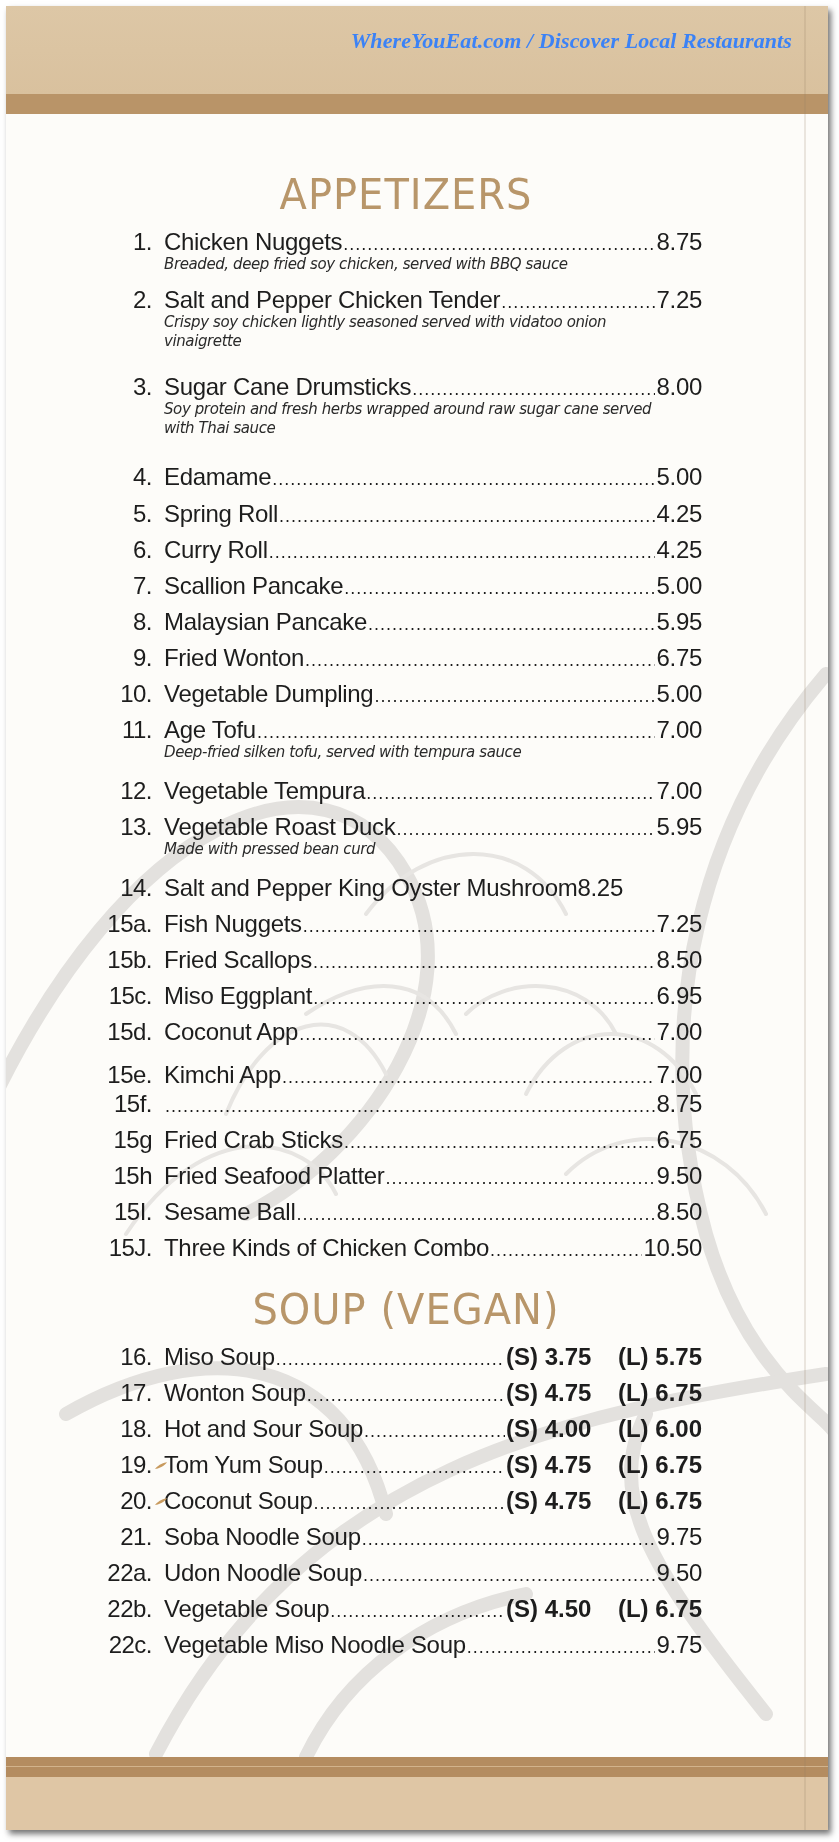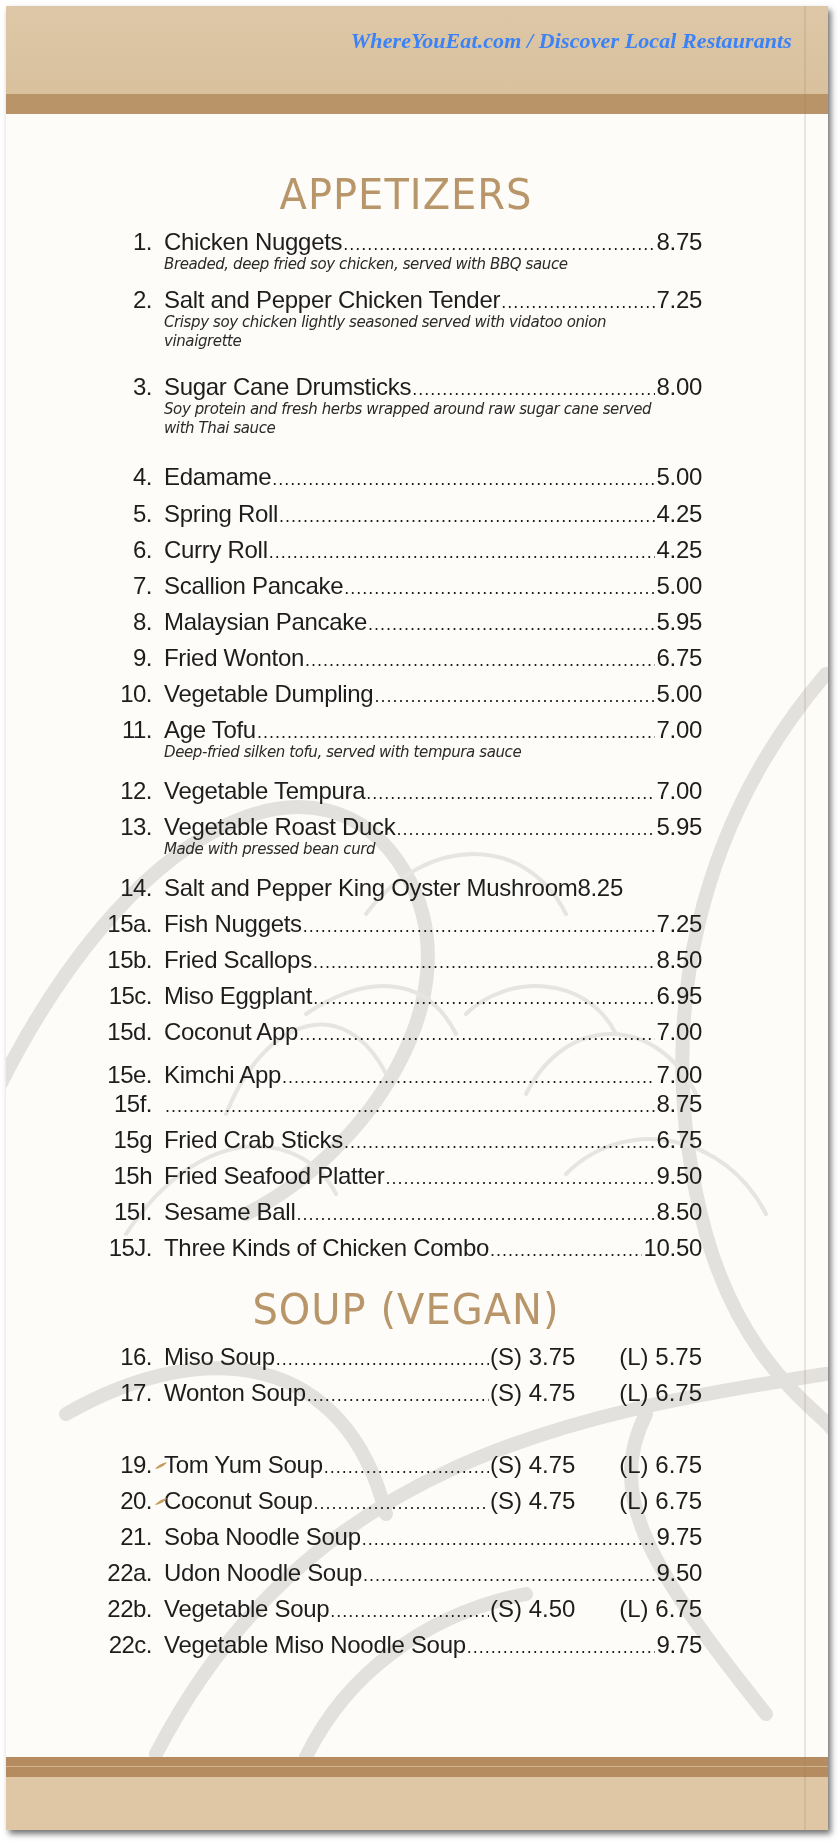--- a/index.html
+++ b/index.html
@@ -55,21 +55,21 @@
   .item { position: absolute; left: 86px; width: 610px; }
   .row { display: flex; align-items: baseline; height: 30px; font-size: 24px; color: #1d1d1d; }
   .num { width: 72px; text-align: right; padding-right: 12px; flex: none; position: relative; letter-spacing: -0.5px; }
   .name { flex: none; white-space: nowrap; letter-spacing: -0.3px; }
   .dots {
     flex: 1 1 auto; overflow: hidden; white-space: nowrap; margin: 0 1px;
     letter-spacing: 1px; font-size: 18px; min-width: 4px;
   }
   .dots::before { content: "................................................................................................................................"; }
   .price { flex: none; letter-spacing: -0.3px; }
-  .sizes { flex: none; display: flex; gap: 16px; }
+  .sizes { flex: none; display: flex; gap: 0; font-weight: bold; }
   .sz-s { width: 104px; }
   .sz-l { width: 92px; text-align: right; }
   .desc {
     padding-left: 72px; font-family: "DejaVu Sans", sans-serif; font-size: 15px;
     color: #2a2a2a; line-height: 19px; margin-top: -3px; width: 580px;
     font-style: italic; letter-spacing: -0.4px;
   }
   .chili {
     position: absolute; right: -4px; top: 10px; width: 14px; height: 9px;
   }
@@ -324,20 +324,31 @@
       <div class="row">
           <span class="num">17.</span>
           <span class="name">Wonton Soup</span>
           <span class="dots"></span>
           <span class="sizes">
             <span class="sz-s">(S) 4.75</span>
             <span class="sz-l">(L) 6.75</span>
           </span>
         </div>
     </div>
+    <div class="item" style="top:1409px;">
+      <div class="row">
+          <span class="num">18.</span>
+          <span class="name">Hot and Sour Soup</span>
+          <span class="dots"></span>
+          <span class="sizes">
+            <span class="sz-s">(S) 4.00</span>
+            <span class="sz-l">(L) 6.00</span>
+          </span>
+        </div>
+    </div>
     <div class="item" style="top:1445px;">
       <div class="row">
           <span class="num"><span>19.</span><svg class="chili" viewBox="0 0 14 9">
               <path d="M1 8 C 4 8, 11 5, 13 1 C 10 2, 5 3, 1 8 Z" fill="#c89a5e"></path>
             </svg></span>
           <span class="name">Tom Yum Soup</span>
           <span class="dots"></span>
           <span class="sizes">
             <span class="sz-s">(S) 4.75</span>
             <span class="sz-l">(L) 6.75</span>

